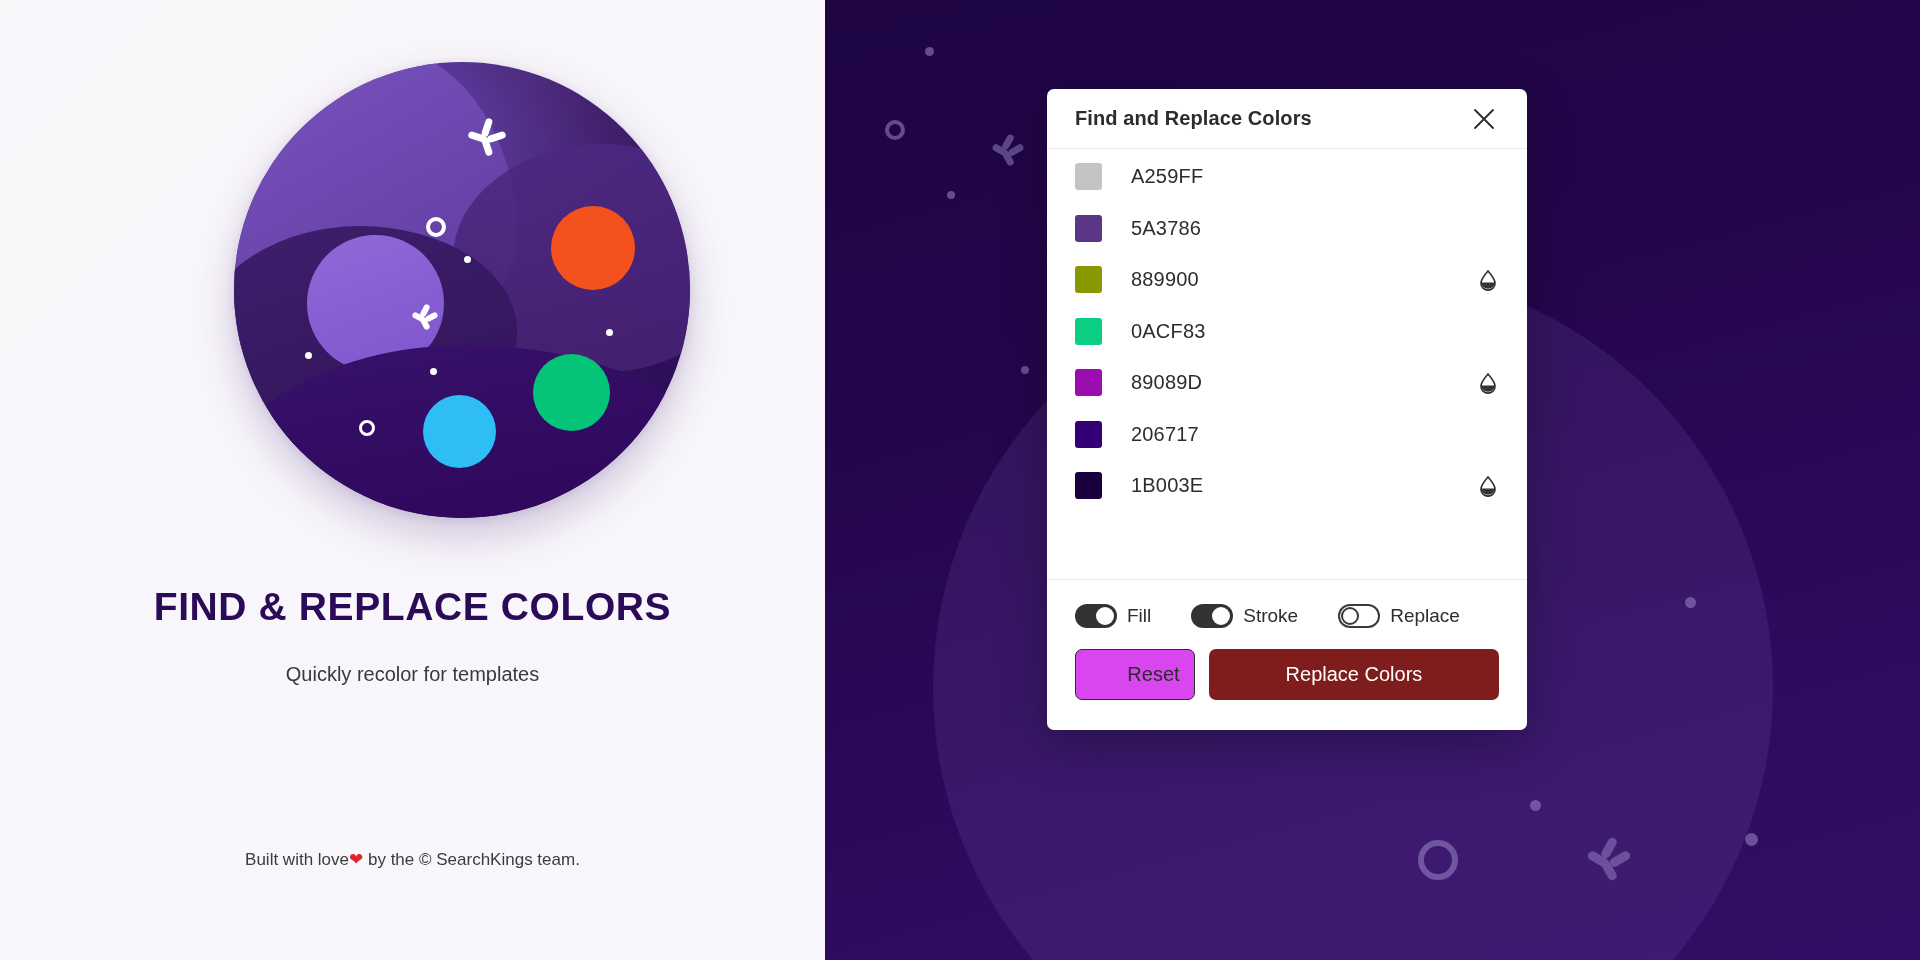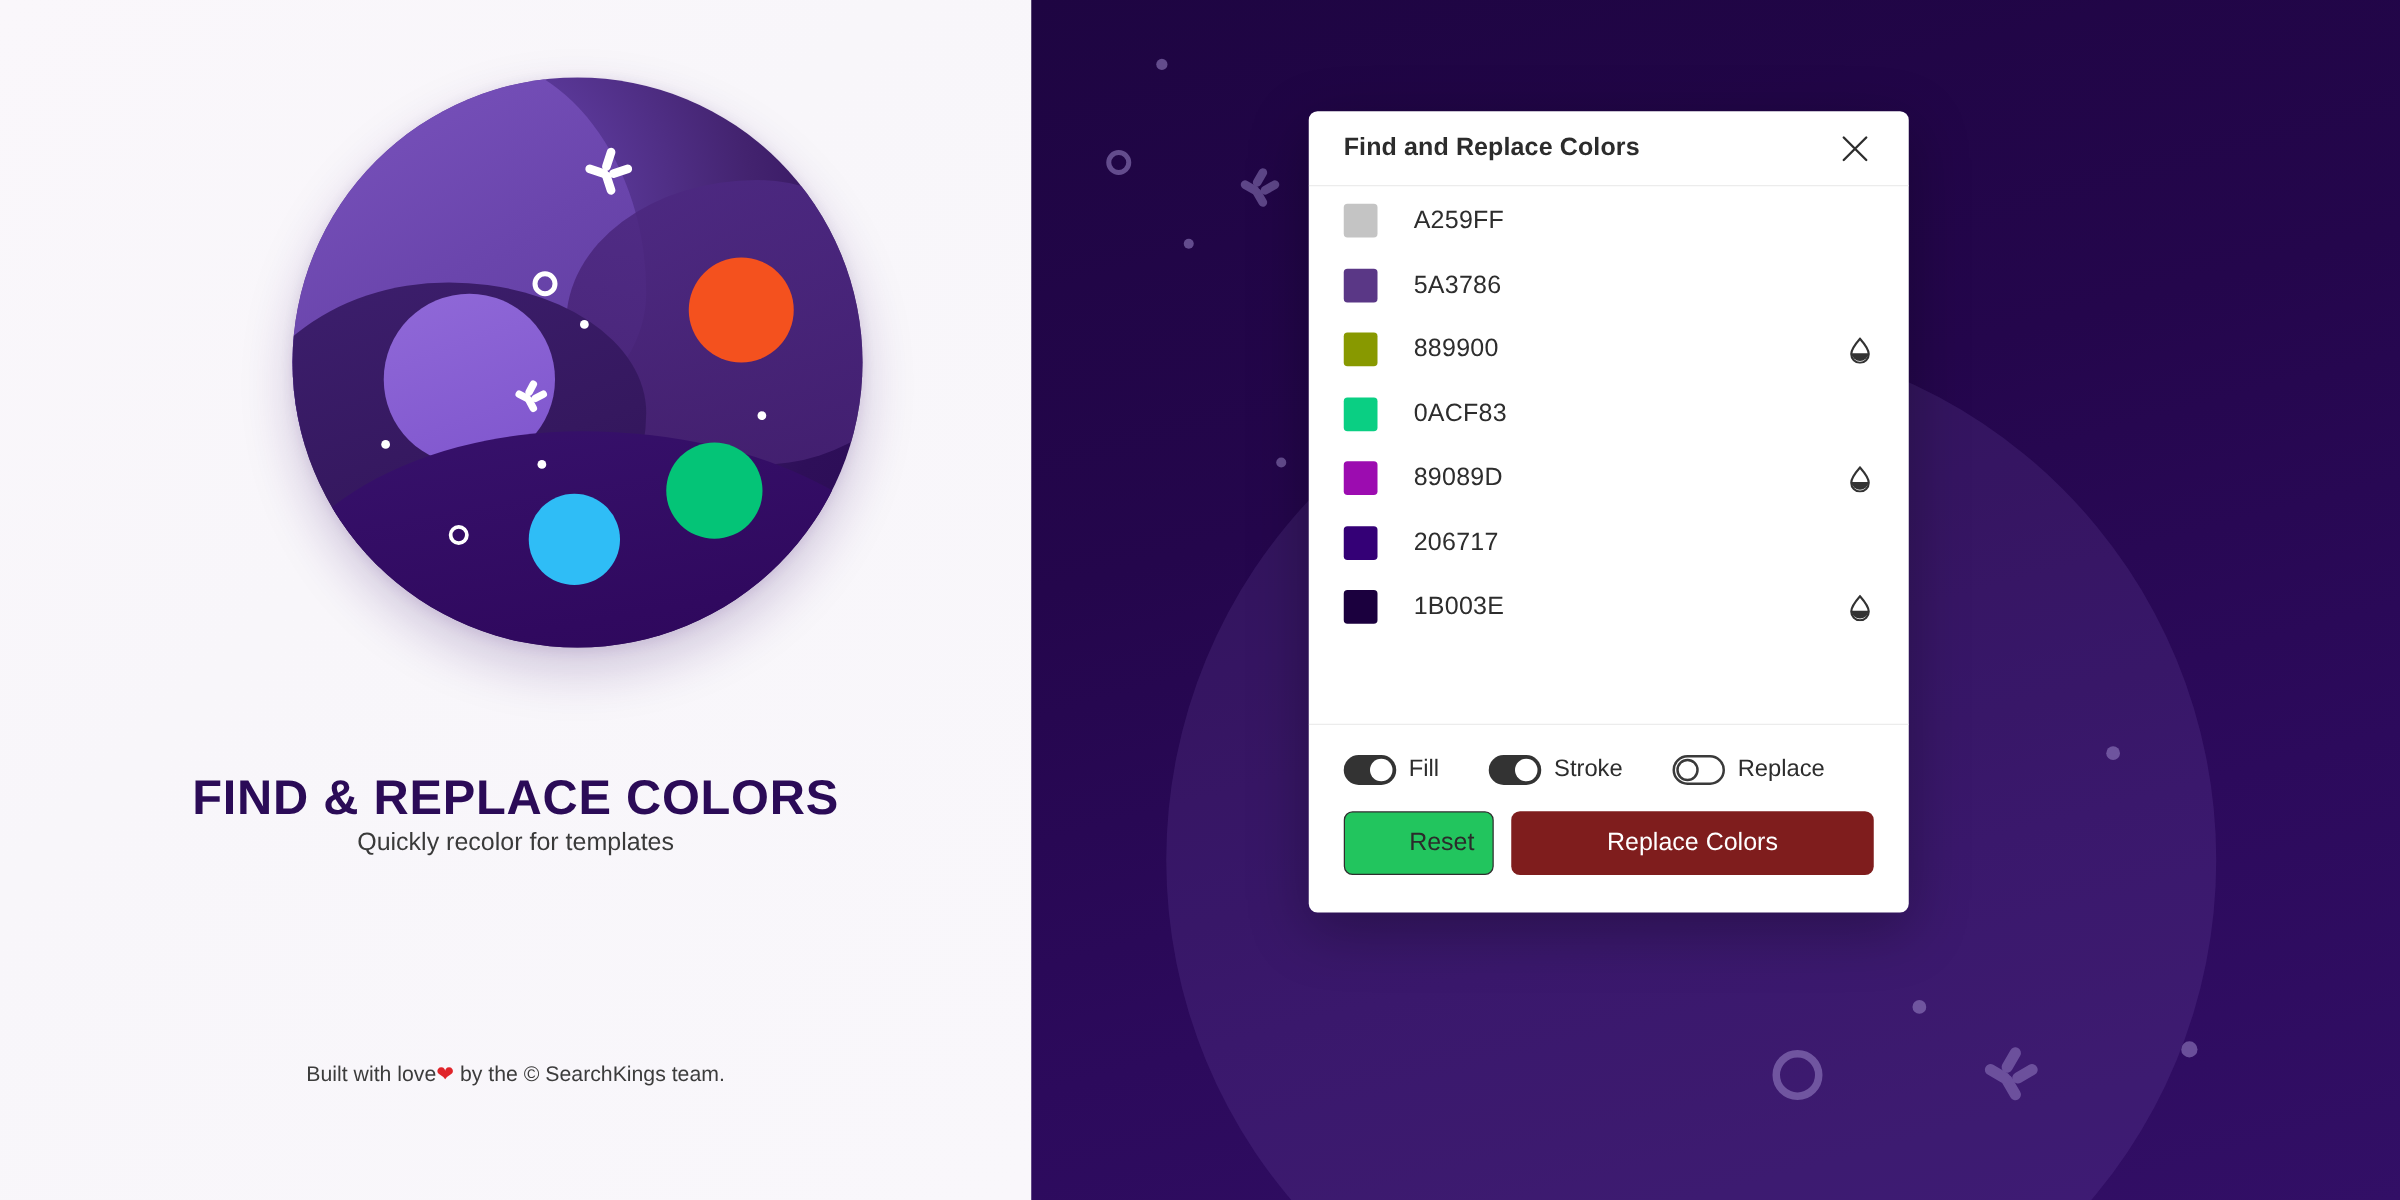--- a/index.html
+++ b/index.html
@@ -102,21 +102,20 @@
   }
 
   .title {
     position: absolute;
     top: 585px; left: 0; width: 100%;
     text-align: center;
     font-size: 39px;
     font-weight: bold;
     letter-spacing: 0.6px;
     color: #2b0b57;
-    margin-top: 32px;
   }
   .subtitle {
     position: absolute;
     top: 663px; left: 0; width: 100%;
     text-align: center;
     font-size: 20px;
     color: #3a3a3a;
   }
   .footer {
     position: absolute;
@@ -231,21 +230,21 @@
 
   .actions {
     display: flex; align-items: center;
     padding: 21px 28px 30px 28px;
     gap: 14px;
   }
   .btn-reset {
     width: 120px; height: 51px;
     border: 1.5px solid #2e2e2e;
     border-radius: 7px;
-    background: #22c55e;
+    background: #d946ef;
     color: #2b2b2b;
     font-size: 20px;
     font-family: inherit;
     cursor: pointer;
     padding-left: 37px;
   }
   .btn-replace {
     flex: 1; height: 51px;
     border: none;
     border-radius: 7px;

